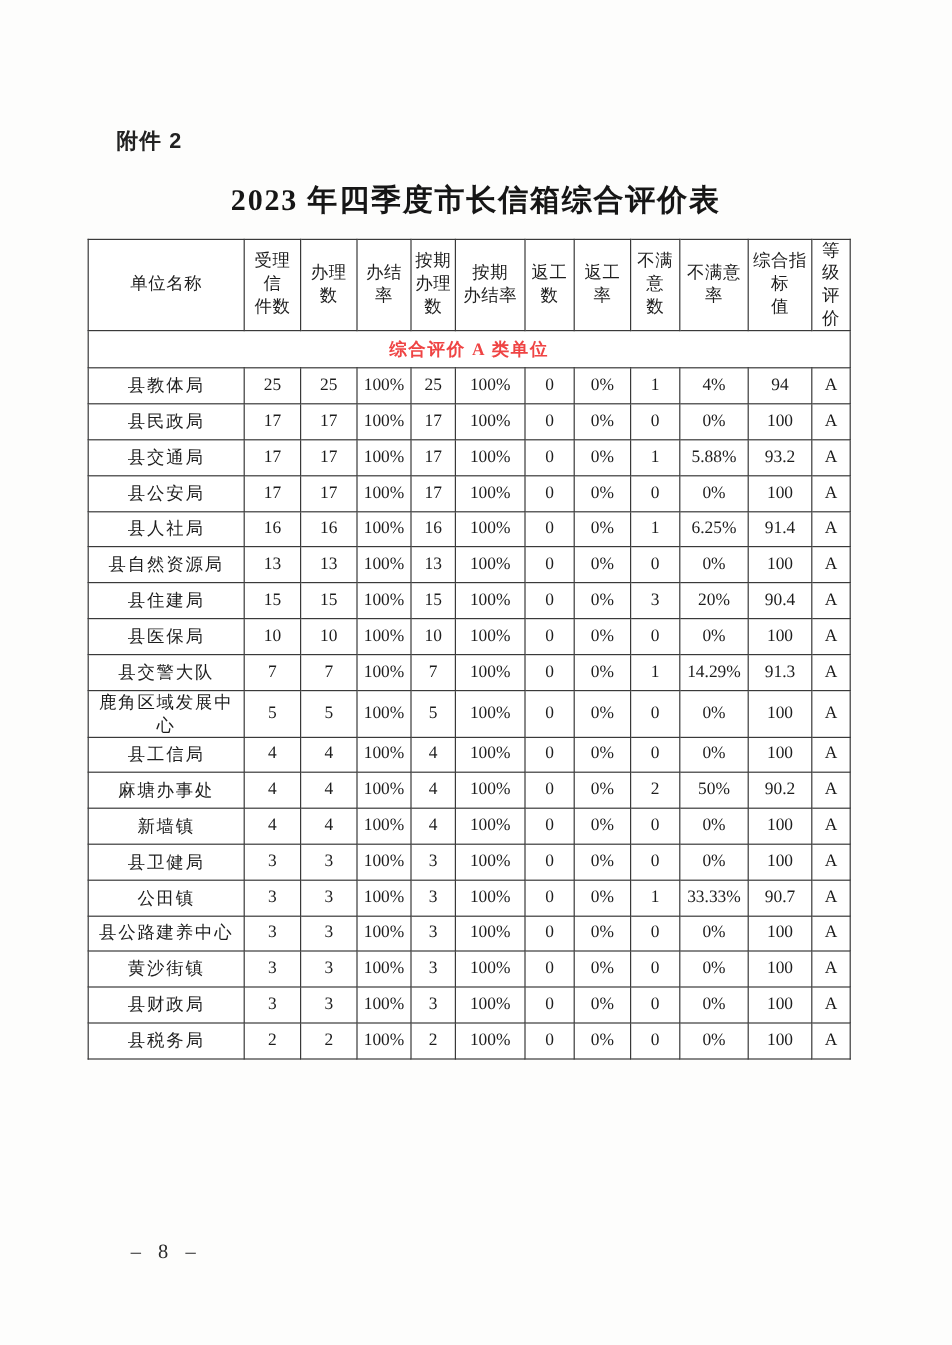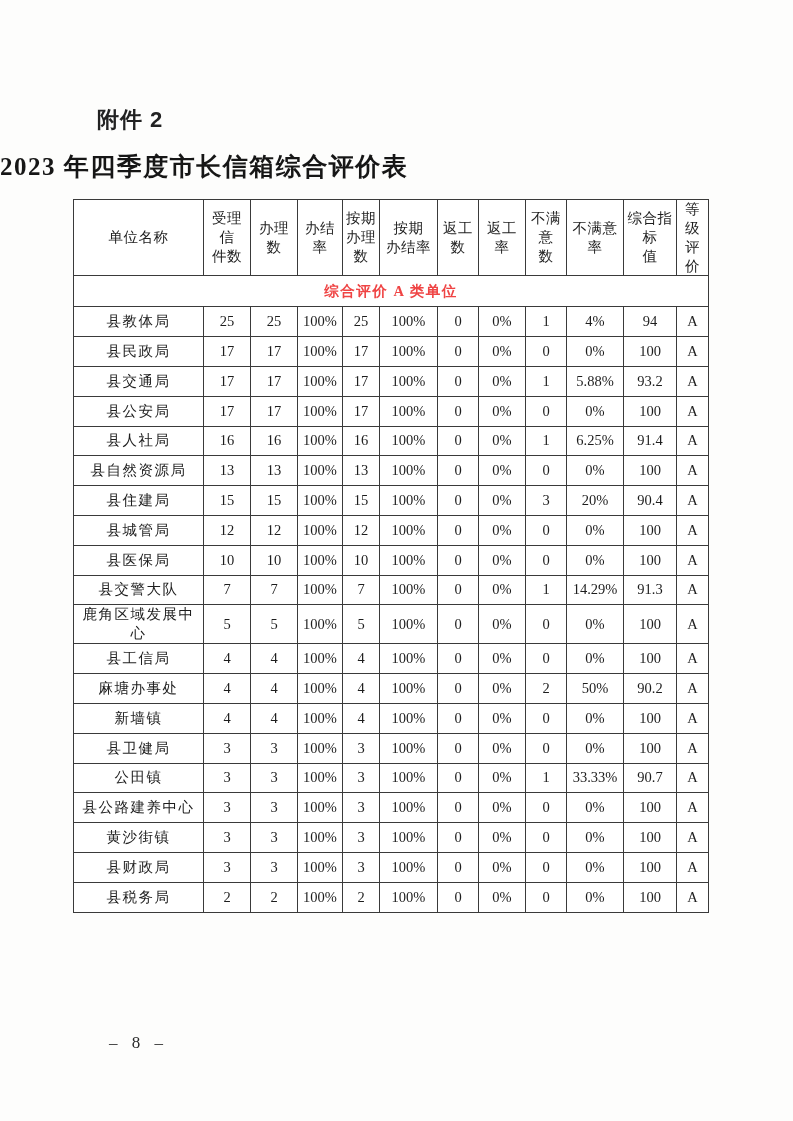--- a/index.html
+++ b/index.html
@@ -15,30 +15,30 @@
     color: #1c1c1c;
     font-family: "Liberation Serif", "DejaVu Serif", serif;
     overflow: hidden;
   }
   .attachment-label {
     position: absolute;
     left: 97px;
     top: 105px;
     font-family: "Liberation Sans", "DejaVu Sans", sans-serif;
     font-weight: 600;
-    font-size: 22px;
+    font-size: 18px;
     letter-spacing: 1px;
     color: #222;
   }
   .doc-title {
     position: absolute;
     left: 0;
     top: 150px;
     width: 100%;
-    text-align: left;
+    text-align: center;
     font-size: 25px;
     font-weight: bold;
     letter-spacing: 1.5px;
     color: #161616;
   }
   table.eval-table {
     position: absolute;
     left: 73px;
     top: 199px;
     width: 635px;
@@ -230,34 +230,20 @@
         <td>15</td>
         <td>100%</td>
         <td>0</td>
         <td>0%</td>
         <td>3</td>
         <td>20%</td>
         <td>90.4</td>
         <td>A</td>
       </tr>
       <tr>
-        <td>县城管局</td>
-        <td>12</td>
-        <td>12</td>
-        <td>100%</td>
-        <td>12</td>
-        <td>100%</td>
-        <td>0</td>
-        <td>0%</td>
-        <td>0</td>
-        <td>0%</td>
-        <td>100</td>
-        <td>A</td>
-      </tr>
-      <tr>
         <td>县医保局</td>
         <td>10</td>
         <td>10</td>
         <td>100%</td>
         <td>10</td>
         <td>100%</td>
         <td>0</td>
         <td>0%</td>
         <td>0</td>
         <td>0%</td>

